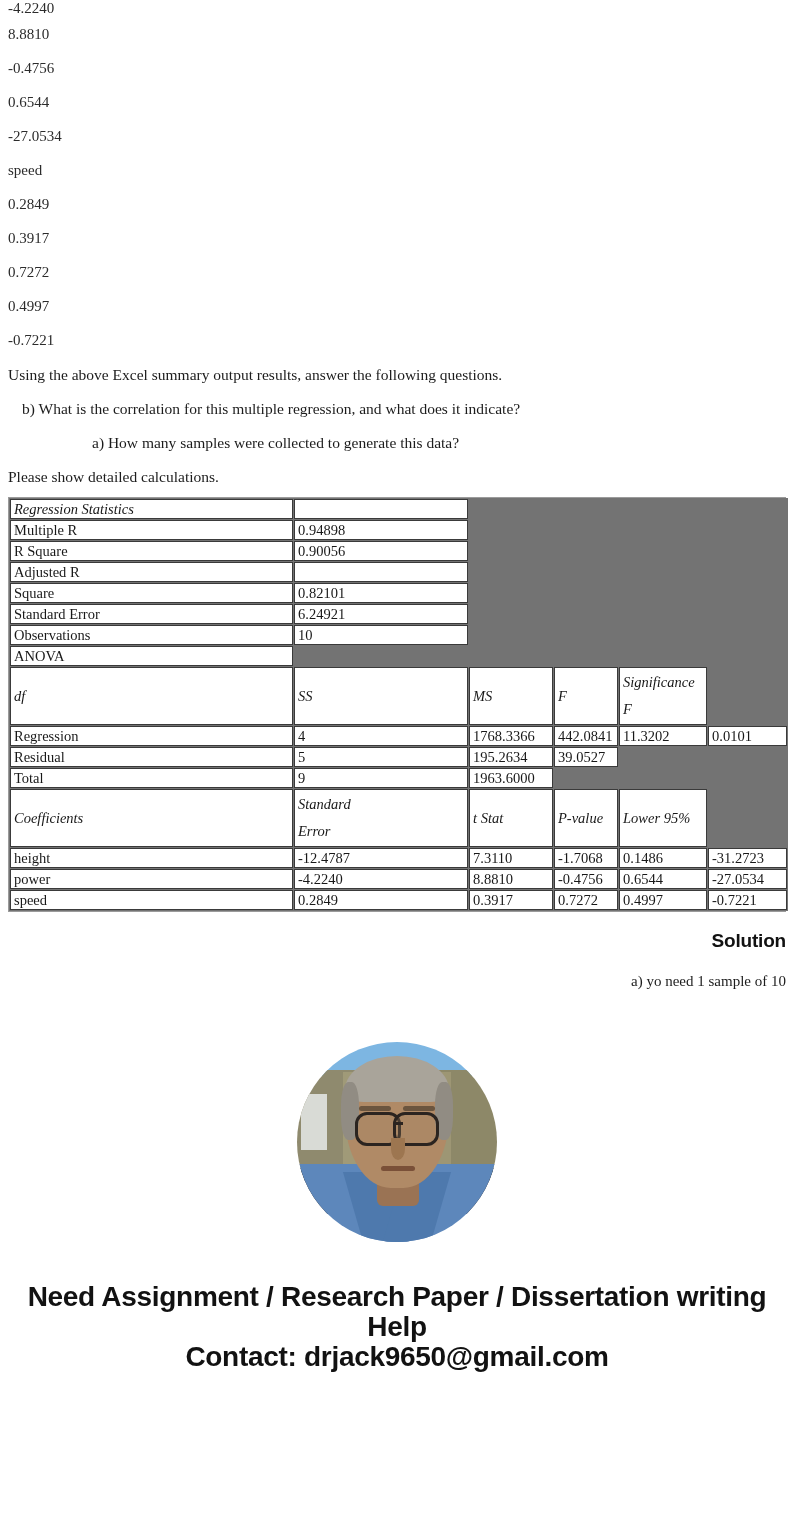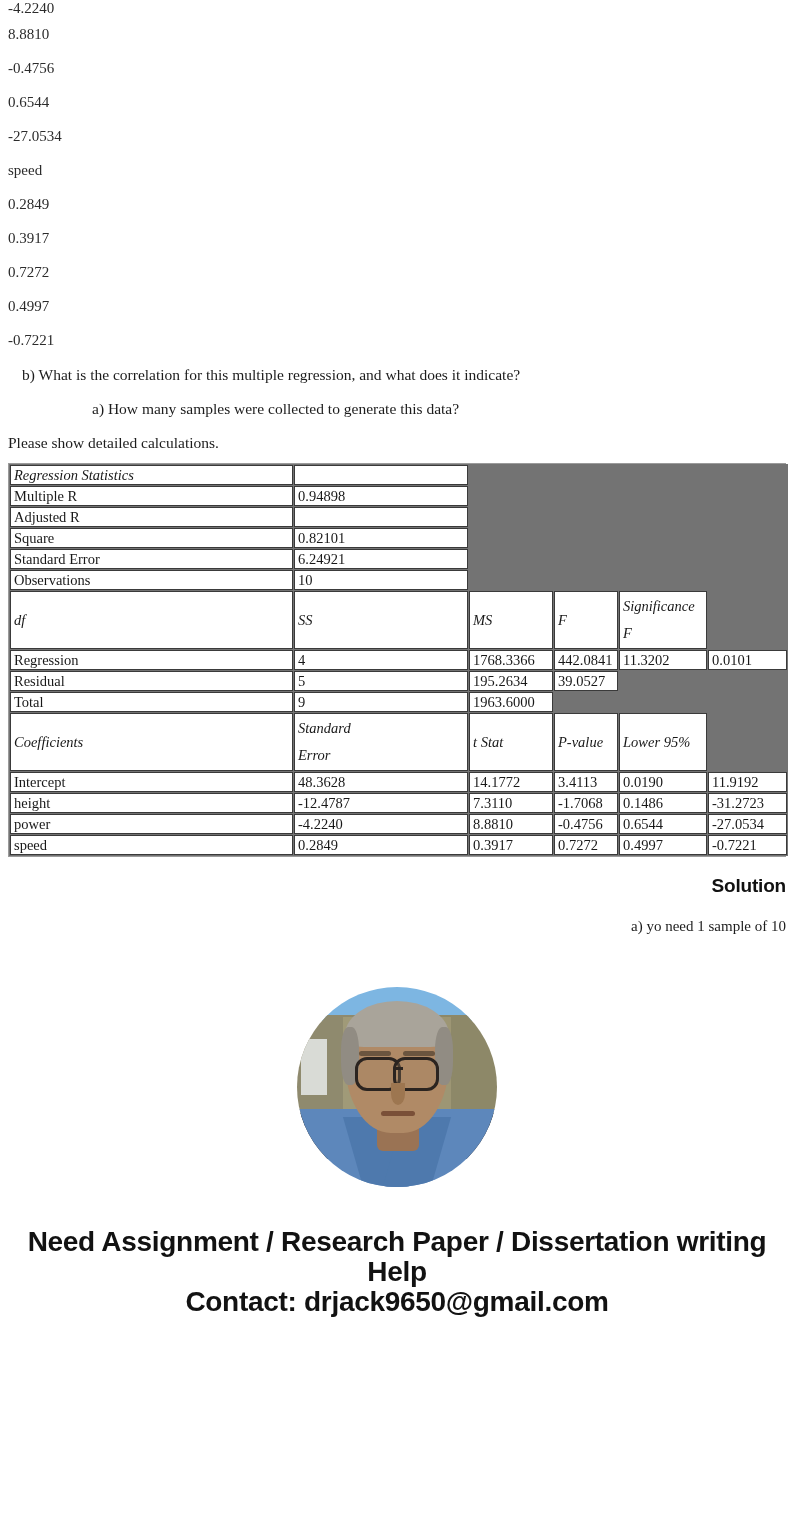--- a/index.html
+++ b/index.html
@@ -178,20 +178,21 @@
   <div class="val">-27.0534</div>
   <div class="val">speed</div>
   <div class="val">0.2849</div>
   <div class="val">0.3917</div>
   <div class="val">0.7272</div>
   <div class="val">0.4997</div>
   <div class="val">-0.7221</div>
 </div>
 
 <div class="qblock">
+  <div class="qline">Using the above Excel summary output results, answer the following questions.</div>
   <div class="qline indent-b">b) What is the correlation for this multiple regression, and what does it indicate?</div>
   <div class="qline indent-a">a) How many samples were collected to generate this data?</div>
   <div class="qline">Please show detailed calculations.</div>
 </div>
 
 <div class="xl-wrap">
   <table class="xl">
     <colgroup>
       <col class="c1">
         <col class="c2">
@@ -213,20 +214,28 @@
 
       <tr>
         <td>Multiple R</td>
         <td>0.94898</td>
         <td class="empty-nb"></td>
         <td class="empty-nb"></td>
         <td class="empty-nb"></td>
         <td class="empty-nb"></td>
       </tr>
 
+      <tr>
+        <td>R Square</td>
+        <td>0.90056</td>
+        <td class="empty-nb"></td>
+        <td class="empty-nb"></td>
+        <td class="empty-nb"></td>
+        <td class="empty-nb"></td>
+      </tr>
 
       <tr>
         <td>Adjusted R</td>
         <td></td>
         <td class="empty-nb"></td>
         <td class="empty-nb"></td>
         <td class="empty-nb"></td>
         <td class="empty-nb"></td>
       </tr>
 
@@ -250,20 +259,28 @@
 
       <tr>
         <td>Observations</td>
         <td>10</td>
         <td class="empty-nb"></td>
         <td class="empty-nb"></td>
         <td class="empty-nb"></td>
         <td class="empty-nb"></td>
       </tr>
 
+      <tr>
+        <td>ANOVA</td>
+        <td class="empty-nb"></td>
+        <td class="empty-nb"></td>
+        <td class="empty-nb"></td>
+        <td class="empty-nb"></td>
+        <td class="empty-nb"></td>
+      </tr>
 
       <tr>
         <td class="ital tall">df</td>
         <td class="ital tall">SS</td>
         <td class="ital tall">MS</td>
         <td class="ital tall">F</td>
         <td class="ital tall two-line"><span>Significance</span><br><span>F</span></td>
         <td class="empty-nb"></td>
       </tr>
 
@@ -296,28 +313,20 @@
 
       <tr>
         <td class="ital tall">Coefficients</td>
         <td class="ital tall two-line"><span>Standard</span><br><span>Error</span></td>
         <td class="ital tall">t Stat</td>
         <td class="ital tall">P-value</td>
         <td class="ital tall">Lower 95%</td>
         <td class="empty-nb"></td>
       </tr>
 
-      <tr>
-        <td>Intercept</td>
-        <td>48.3628</td>
-        <td>14.1772</td>
-        <td>3.4113</td>
-        <td>0.0190</td>
-        <td>11.9192</td>
-      </tr>
 
 
       <tr>
         <td>height</td>
         <td>-12.4787</td>
         <td>7.3110</td>
         <td>-1.7068</td>
         <td>0.1486</td>
         <td>-31.2723</td>
       </tr>

